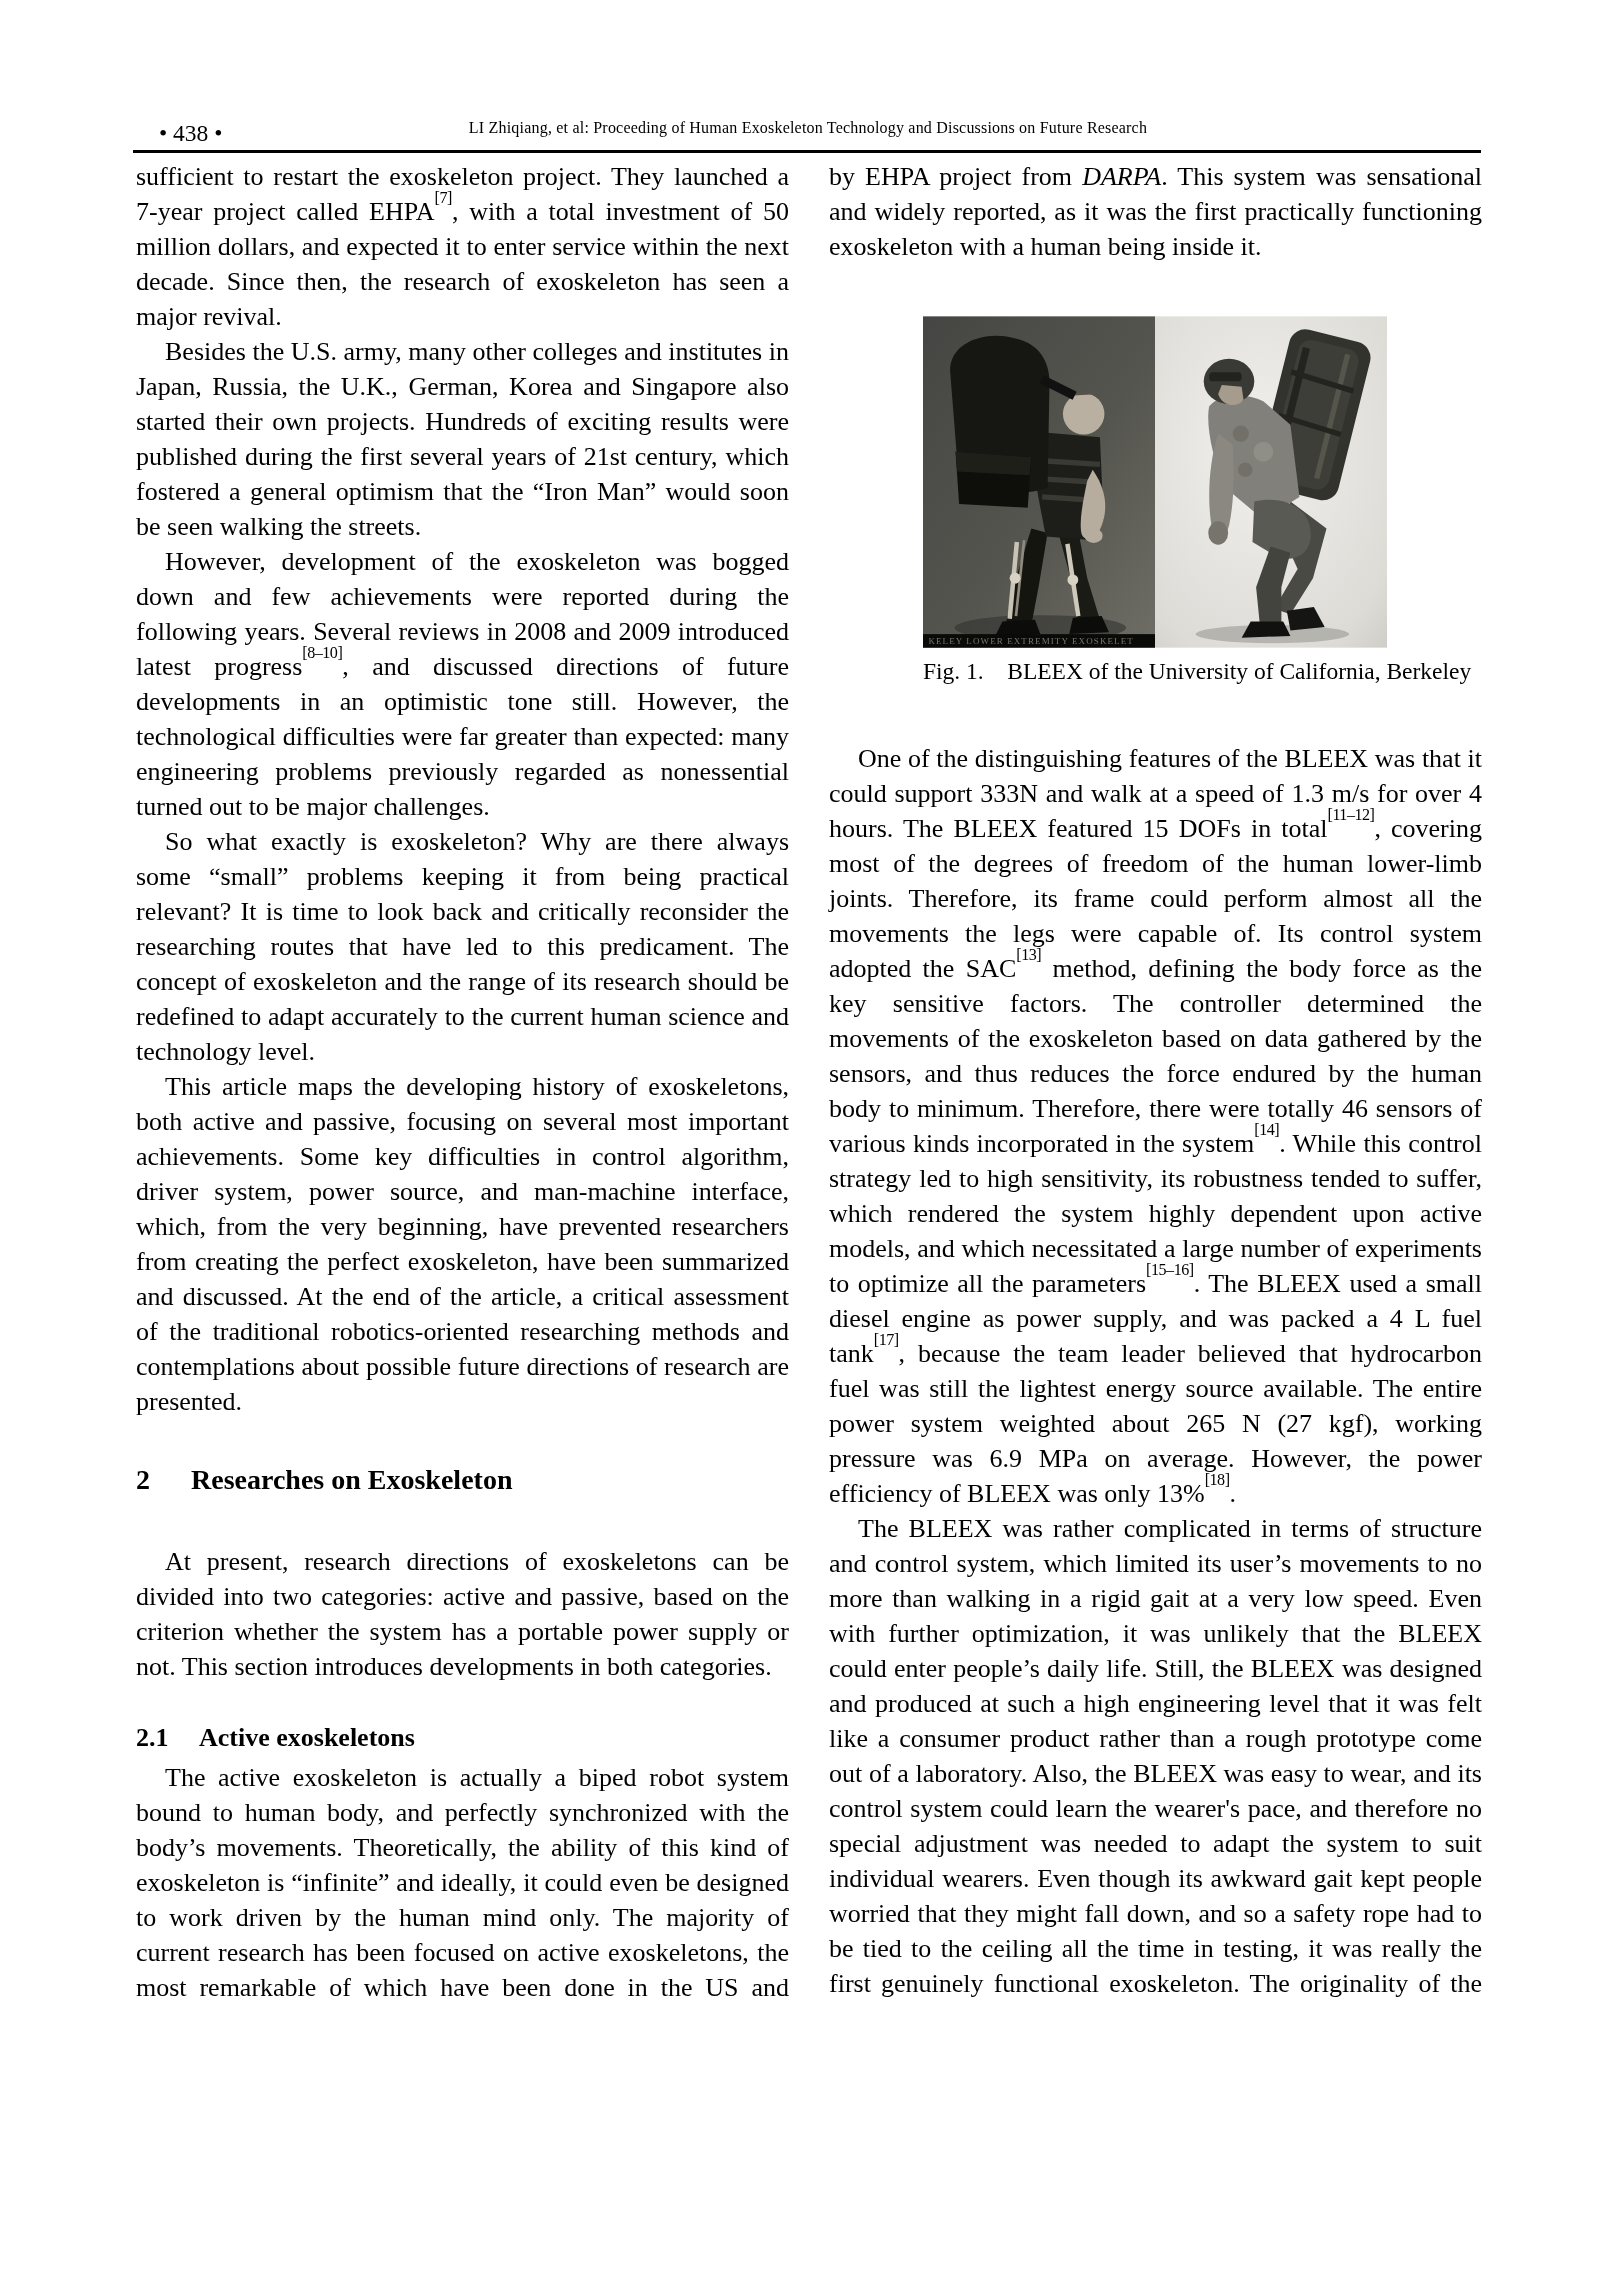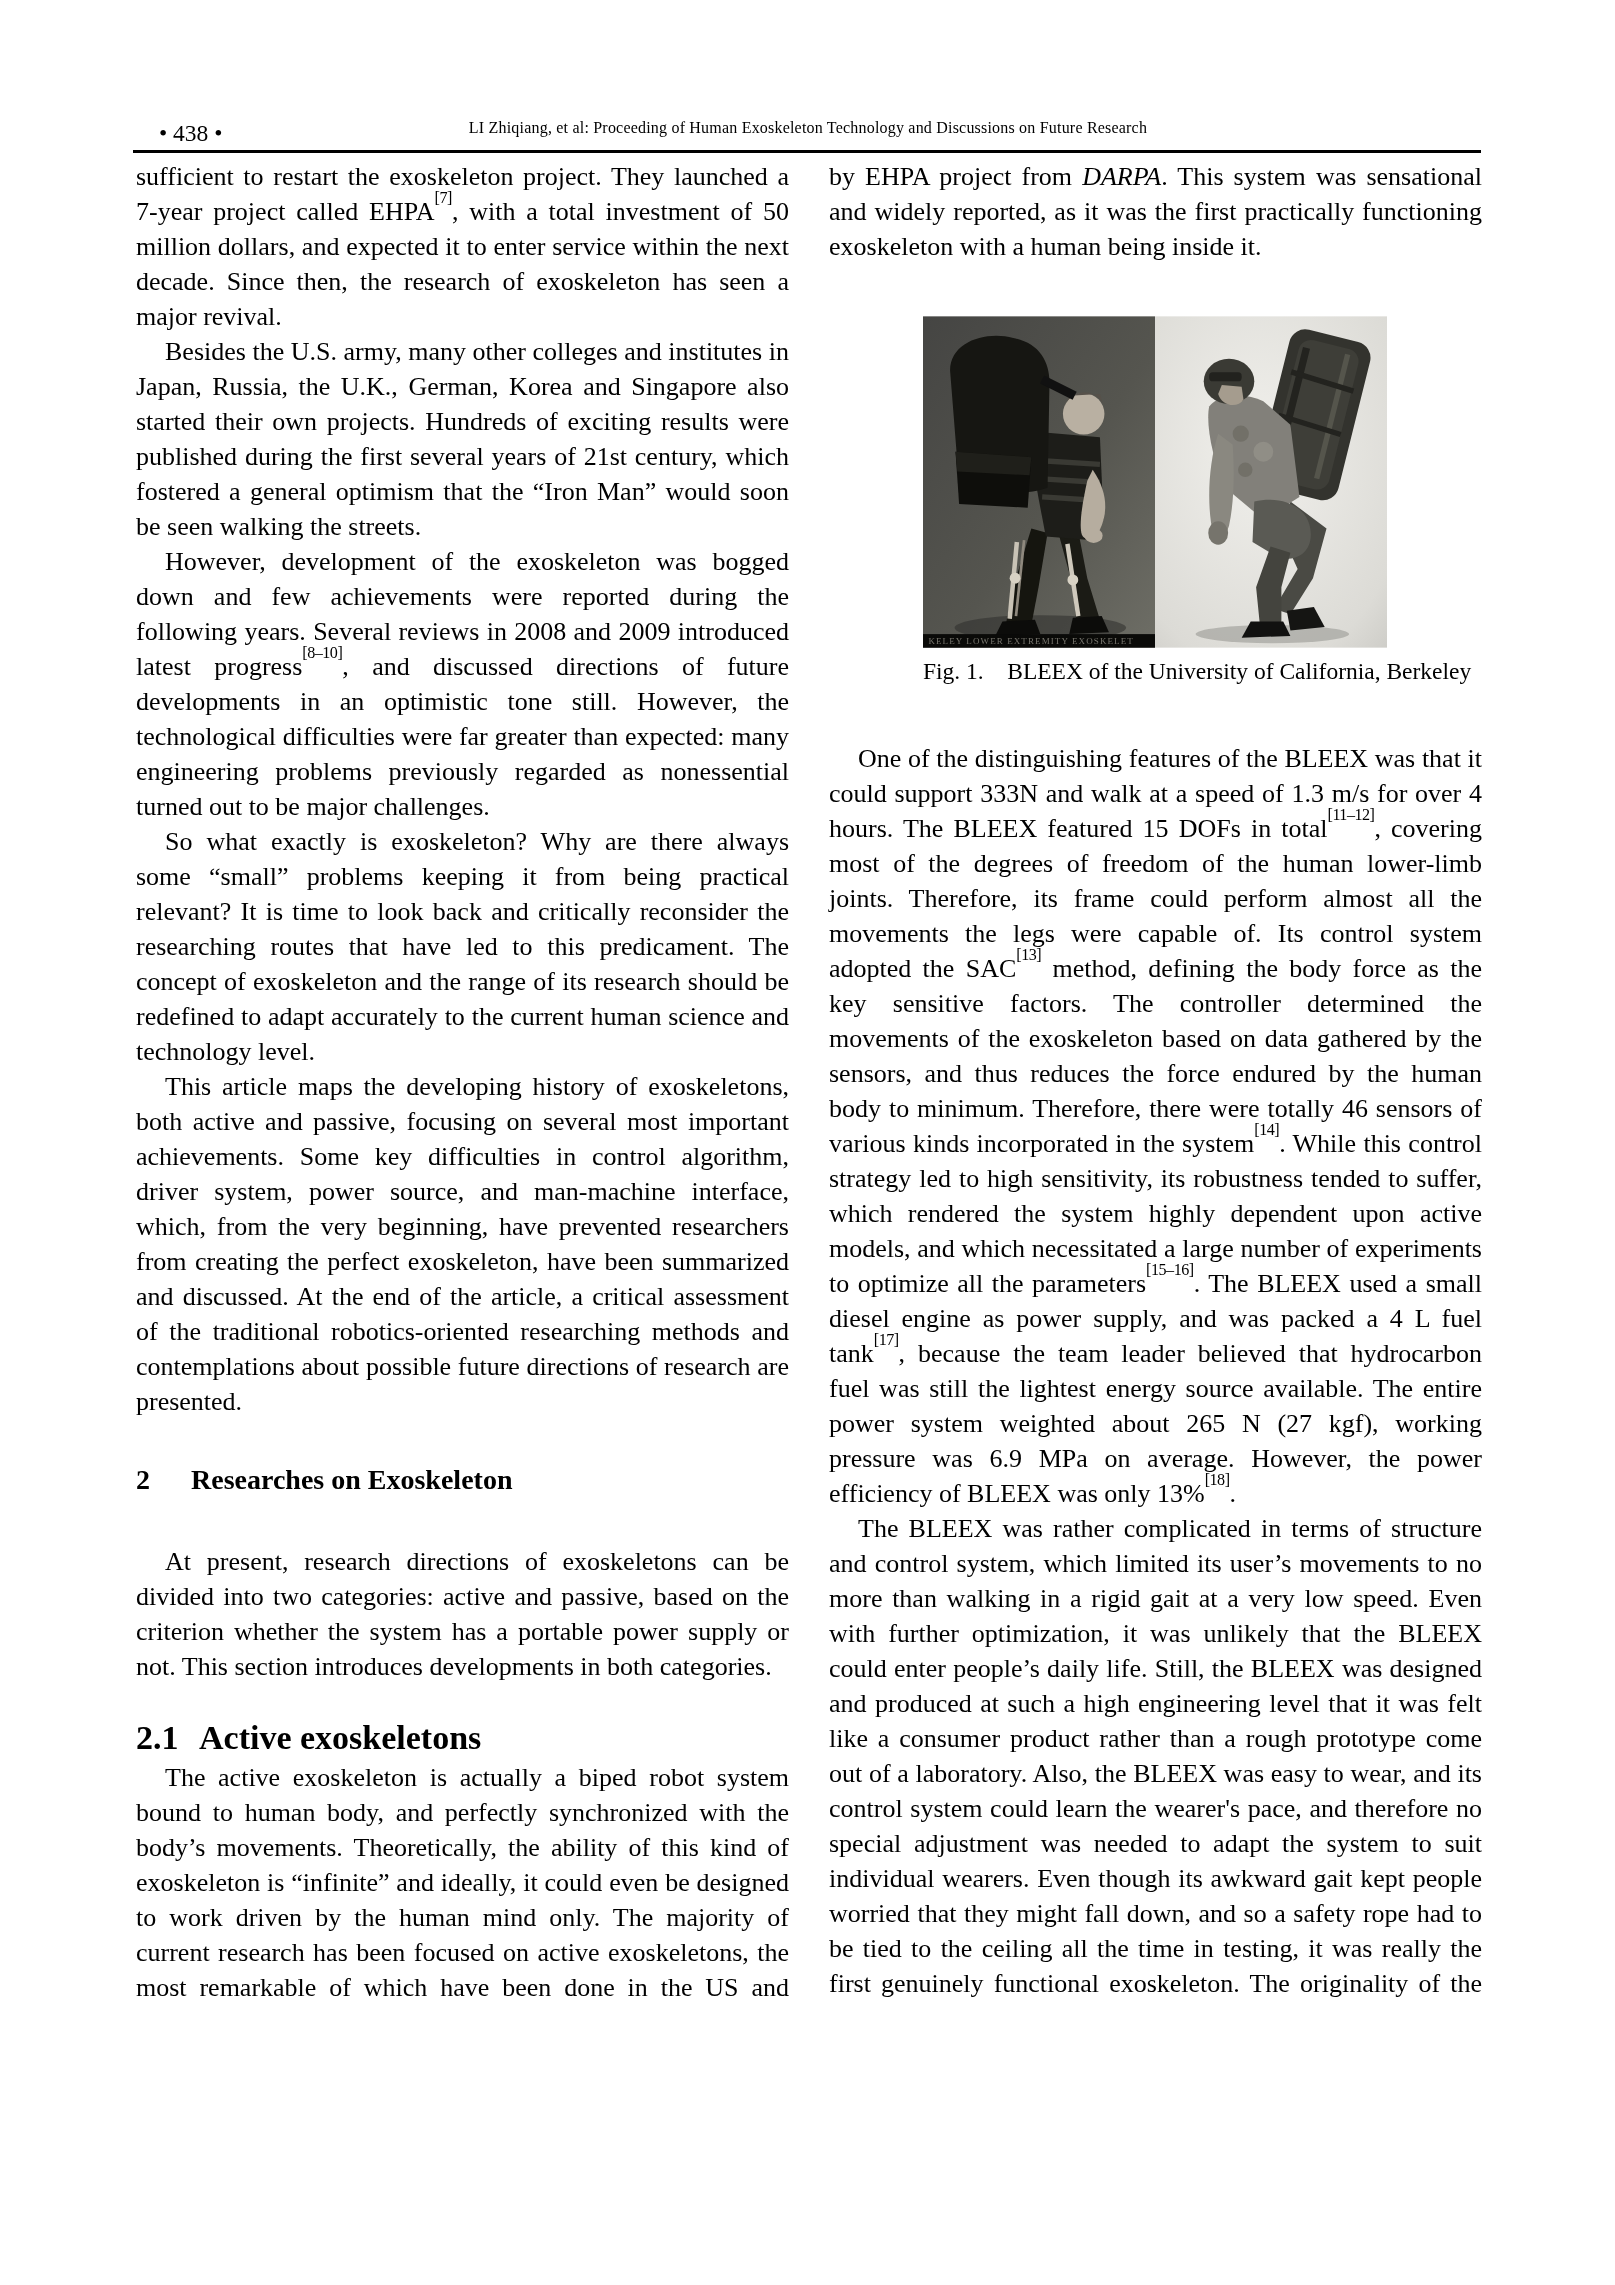--- a/index.html
+++ b/index.html
@@ -55,21 +55,21 @@
     letter-spacing: -0.5px;
   }
   .sec-heading {
     font-size: 28px;
     font-weight: bold;
     line-height: 38px;
     margin: 42px 0 45px 0;
   }
   .sec-heading .sec-num { display: inline-block; min-width: 55px; }
   .subsec-heading {
-    font-size: 34px;
+    font-size: 26px;
     font-weight: bold;
     line-height: 35px;
     margin: 36px 0 5.4px 0;
   }
   .subsec-heading .sec-num { display: inline-block; min-width: 63px; }
   .figure { margin: 52px auto 55px auto; width: 465px; }
   .figure-photos { display: flex; width: 465px; height: 332px; }
   .figure-photos svg { display: block; }
   .figure-caption {
     margin-top: 8.1px;

